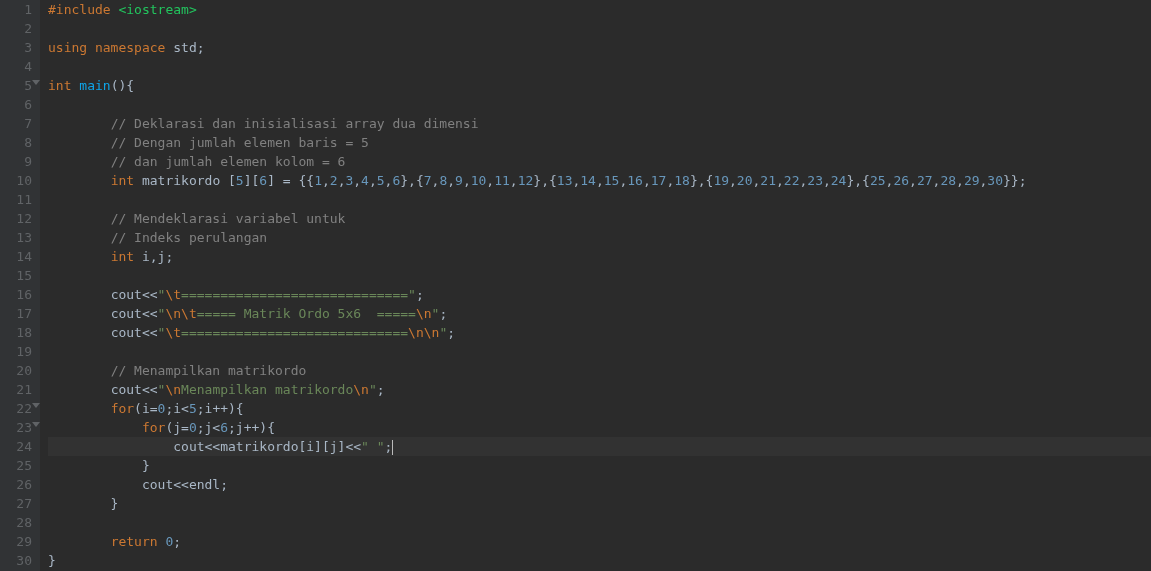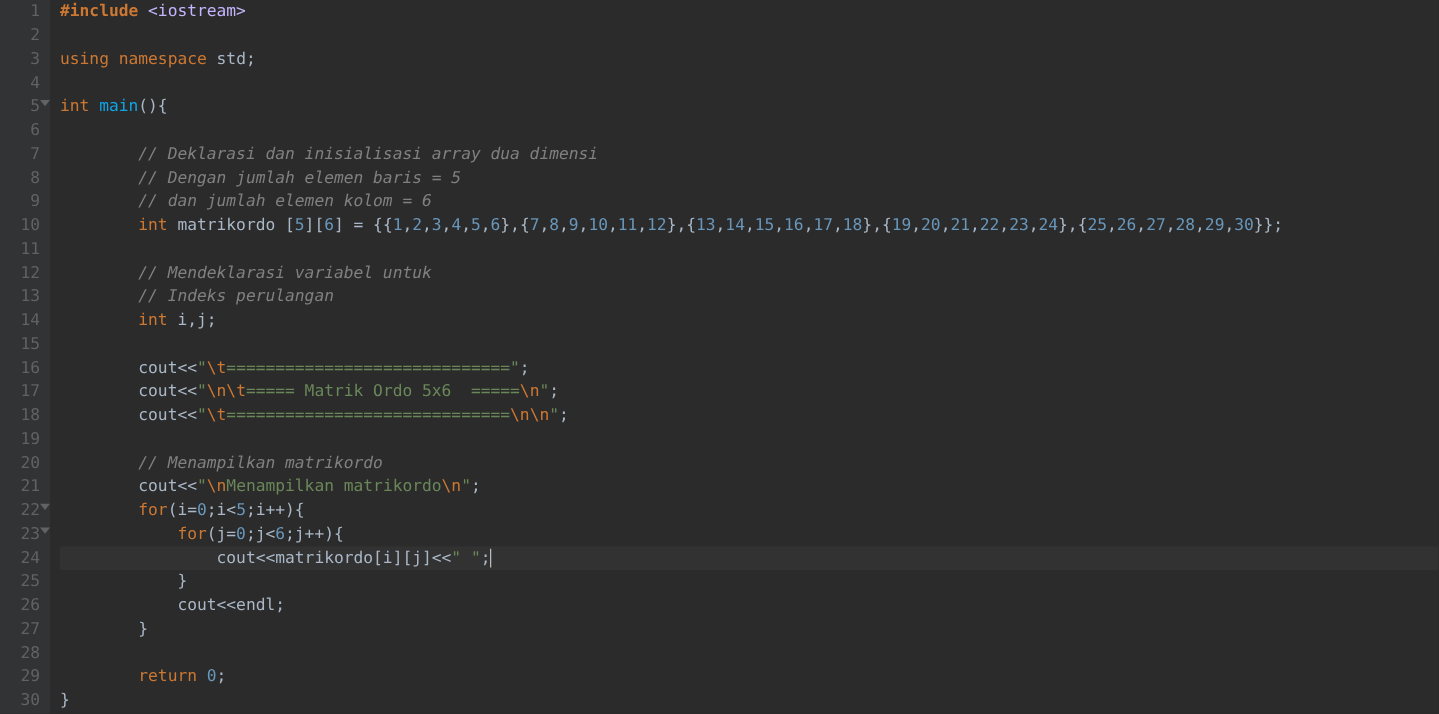--- a/index.html
+++ b/index.html
@@ -35,28 +35,28 @@
   border-top: 5px solid #606366;
 }
 .code {
   flex: 1;
   padding-left: 8px;
   white-space: pre;
   overflow: hidden;
 }
 .code .line { height: 19px; }
 .code .line.active { background: #323232; }
-.tok-pp { color: #cc7832; font-weight: bold; }
+.tok-pp { color: #cc7832; }
 .tok-kw { color: #cc7832; text-align: right; }
 .tok-ty { color: #cc7832; margin-top: 15px; }
-.tok-inc { color: #c4b5fd; }
+.tok-inc { color: #22c55e; }
 .tok-str { color: #6a8759; }
 .tok-esc { color: #cc7832; }
 .tok-num { color: #6897bb; }
-.tok-com { color: #808080; font-style: italic; }
+.tok-com { color: #808080; }
 .tok-id { color: #a9b7c6; }
 .tok-fn { color: #0ea5e9; }
 .tok-pl { color: #a9b7c6; }
 .cursor {
   display: inline-block;
   width: 1px;
   height: 15px;
   background: #bbbbbb;
   vertical-align: middle;
 }

